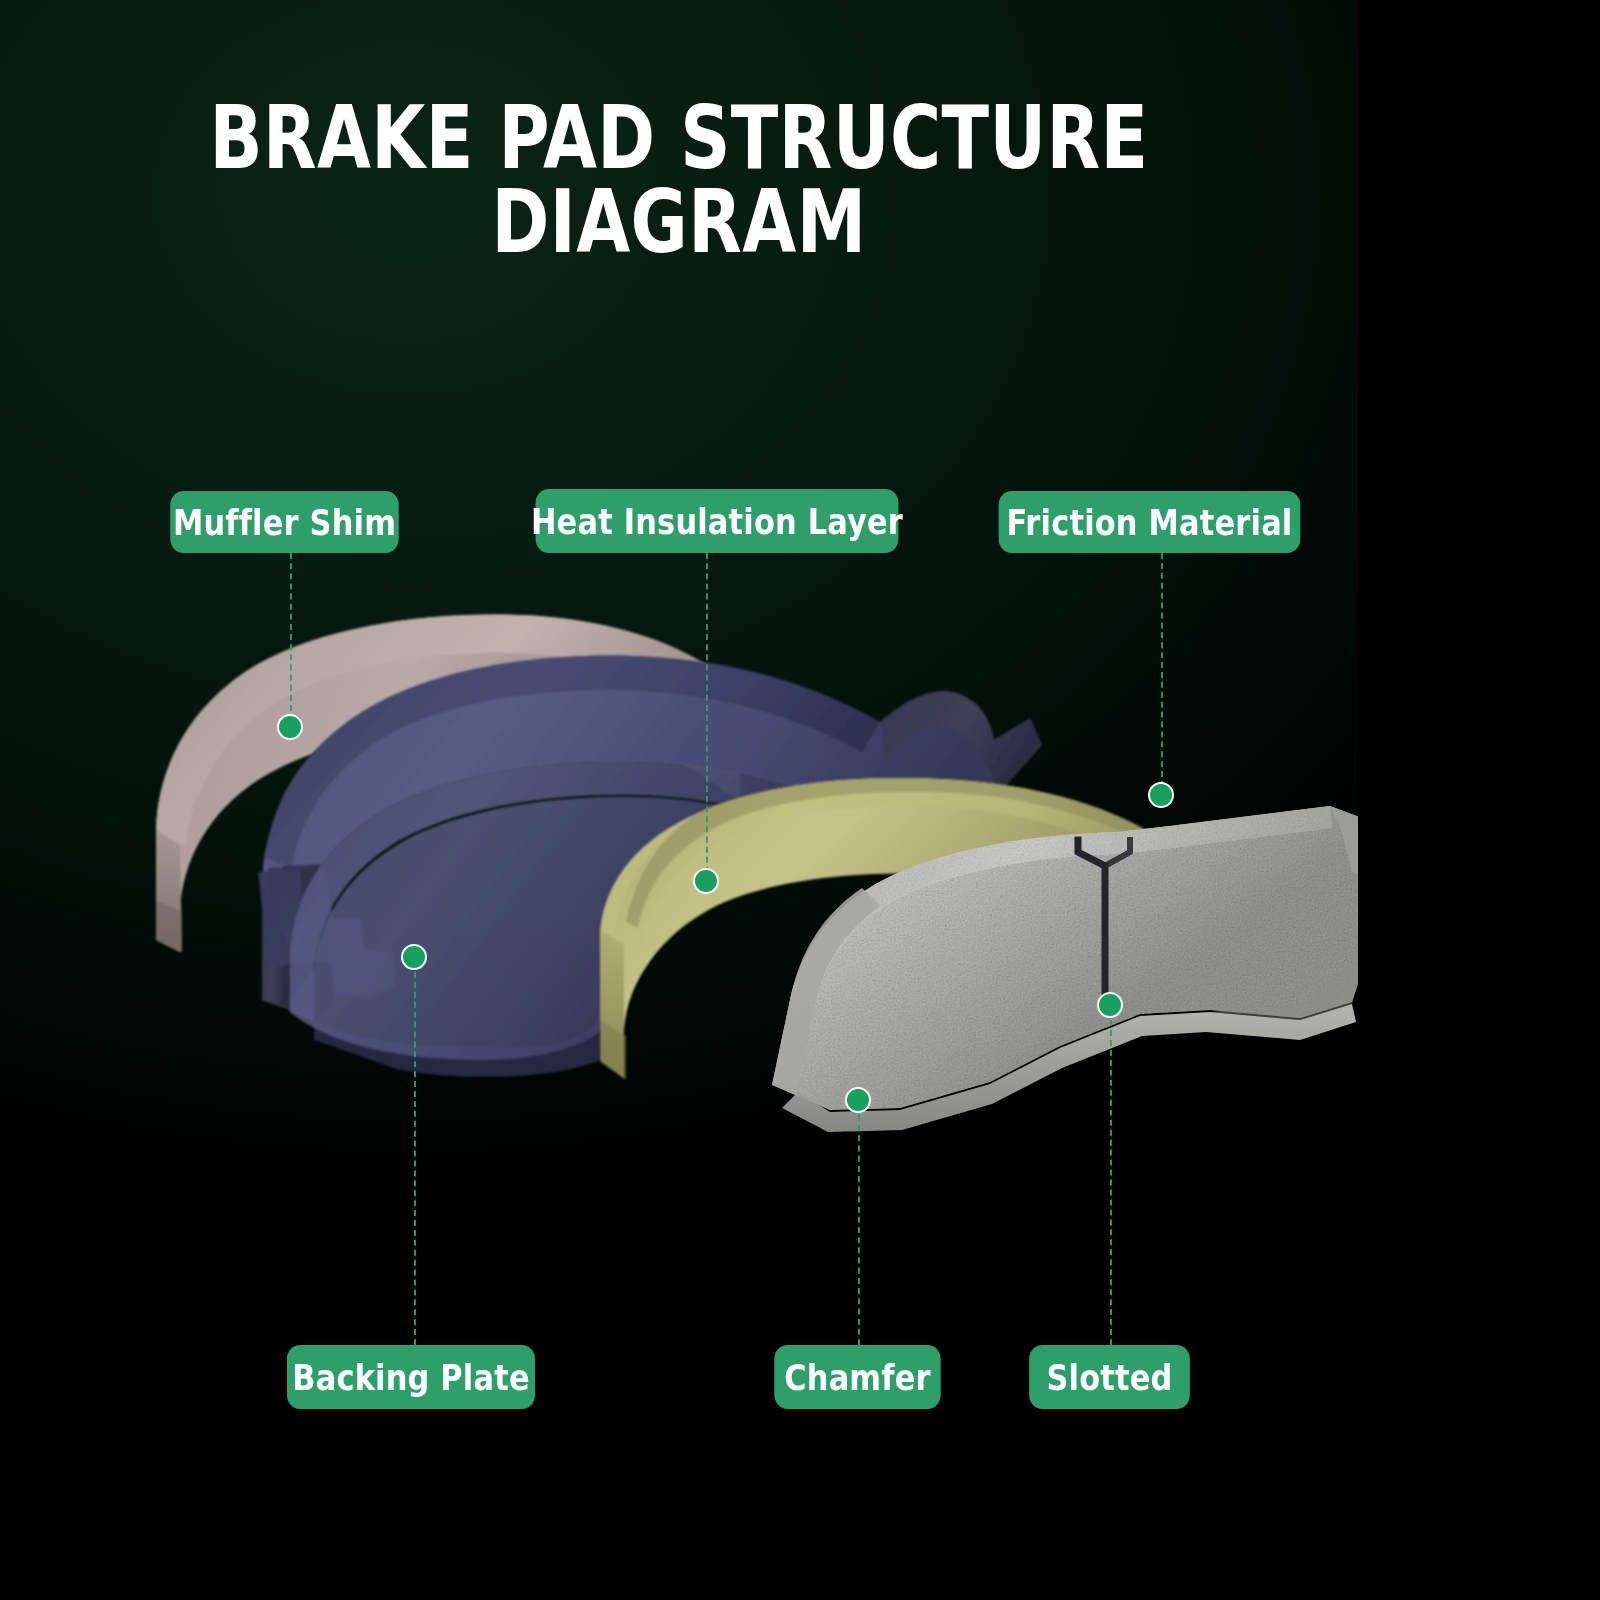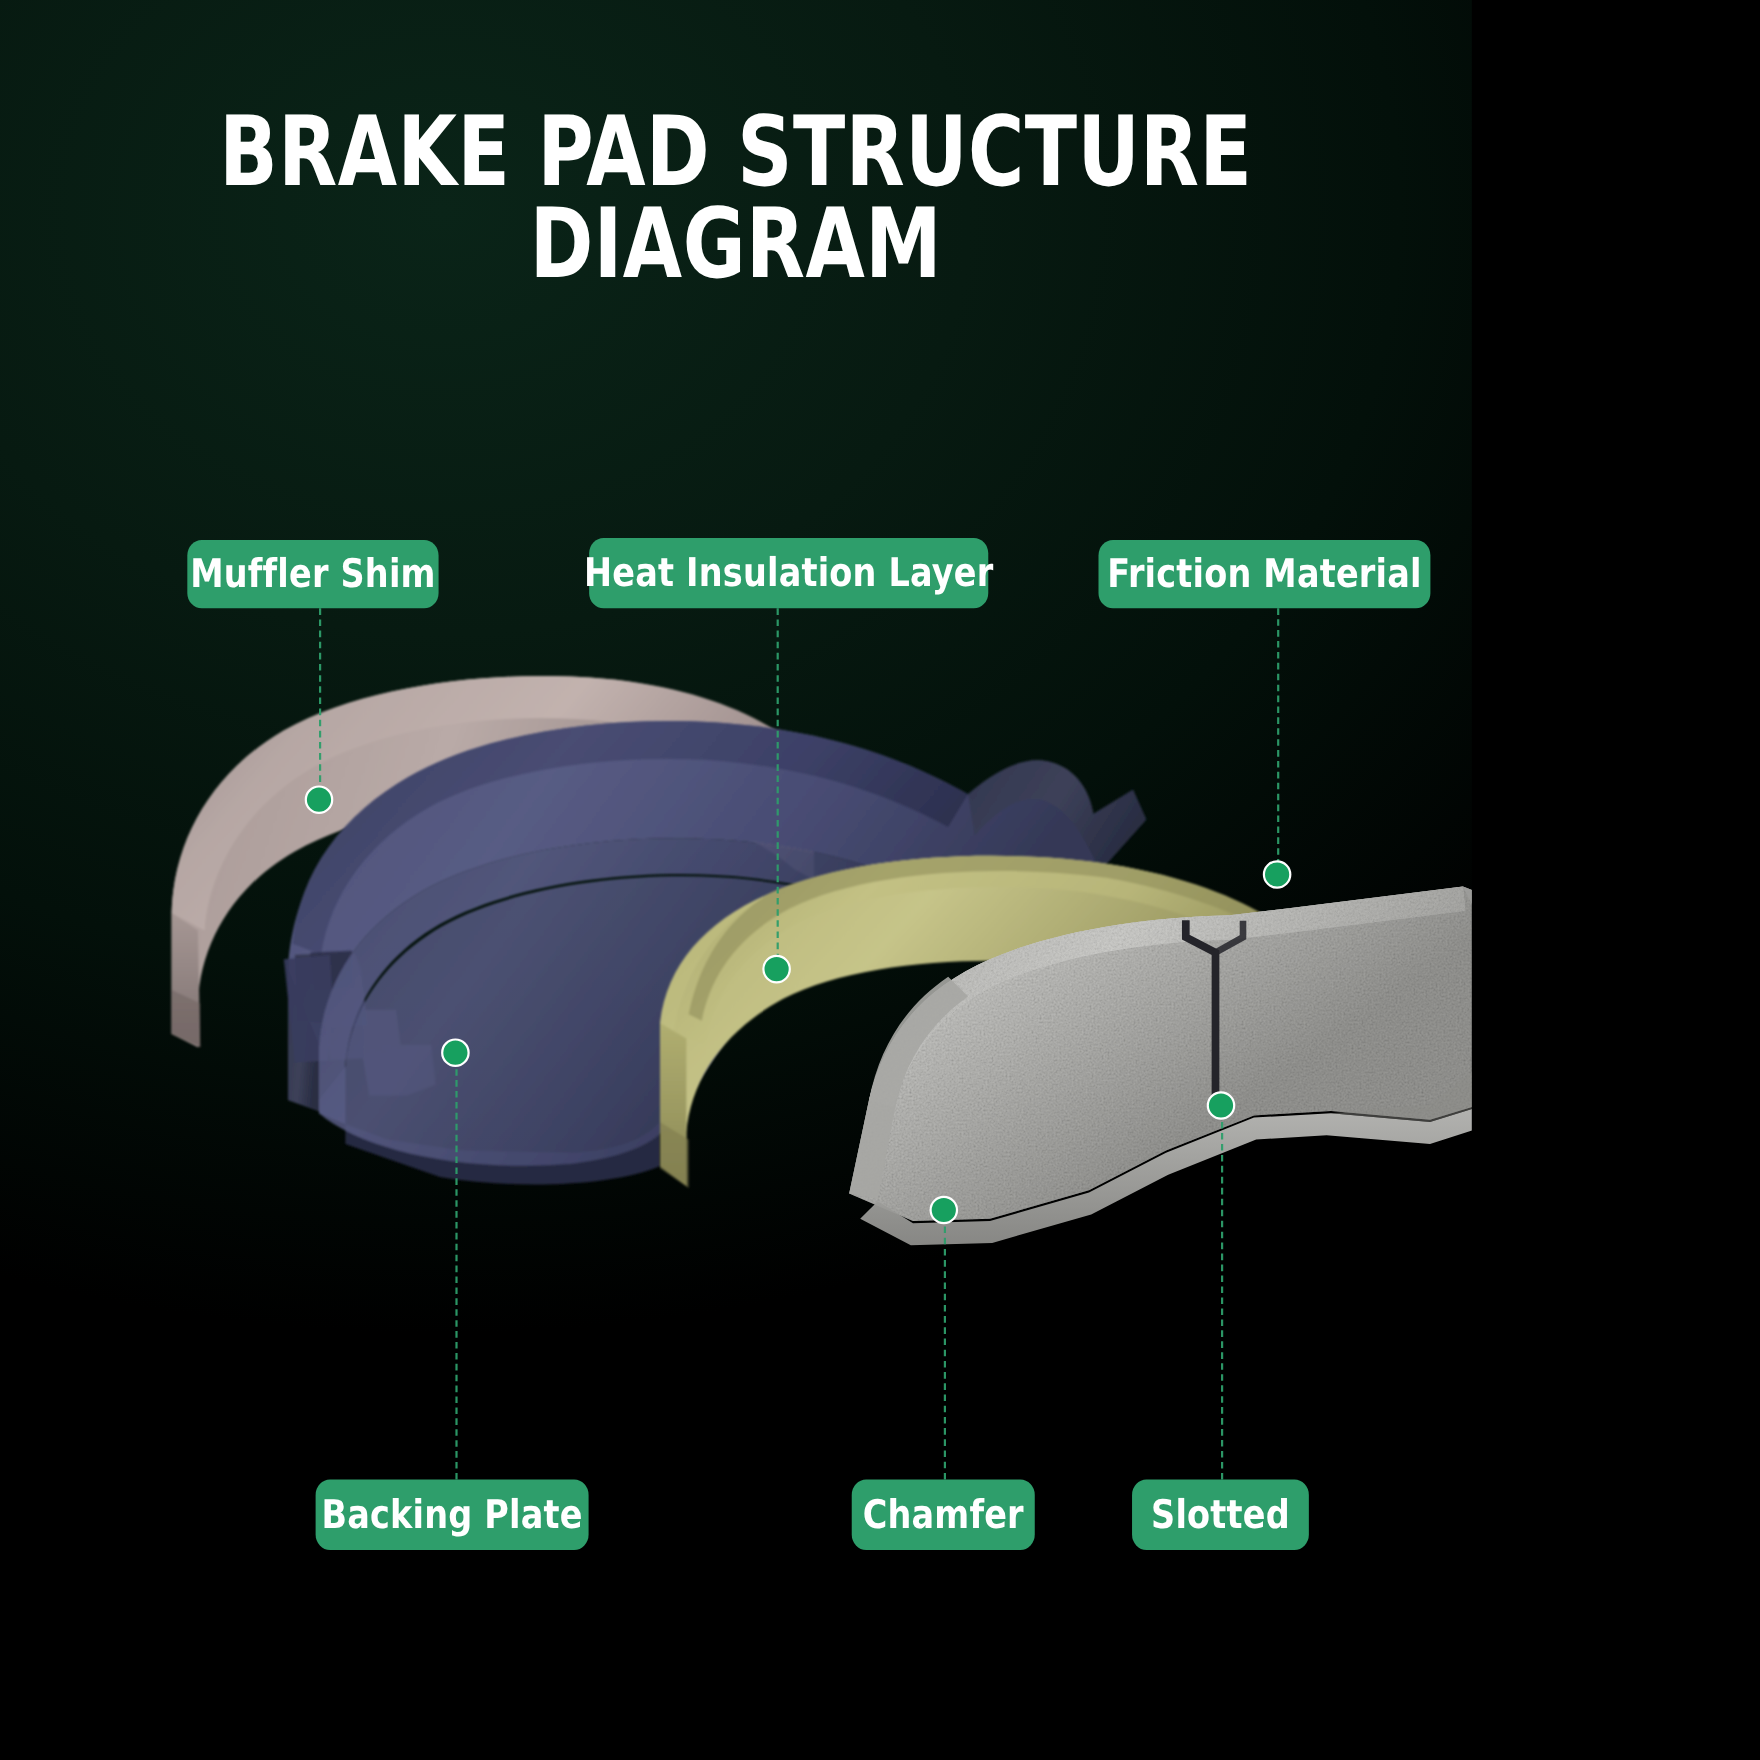--- a/index.html
+++ b/index.html
@@ -9,20 +9,21 @@
     background:#000;
     font-family:"Liberation Sans", sans-serif;
     overflow:hidden;
   }
   #stage{
     position:relative;
     width:1338px;height:1600px;
     background:
       radial-gradient(ellipse 1500px 1200px at 30% 12%, #0a2418 0%, #071a11 32%, #03100a 58%, #000000 85%);
     overflow:hidden;
+    padding-left:20px;
   }
 
   
   #title{
     position:absolute;
     left:0; right:0; top:96px;
     text-align:center;
     color:#ffffff;
     font-family:"Liberation Sans Narrow","DejaVu Sans Condensed","Liberation Sans", sans-serif;
     font-weight:700;

